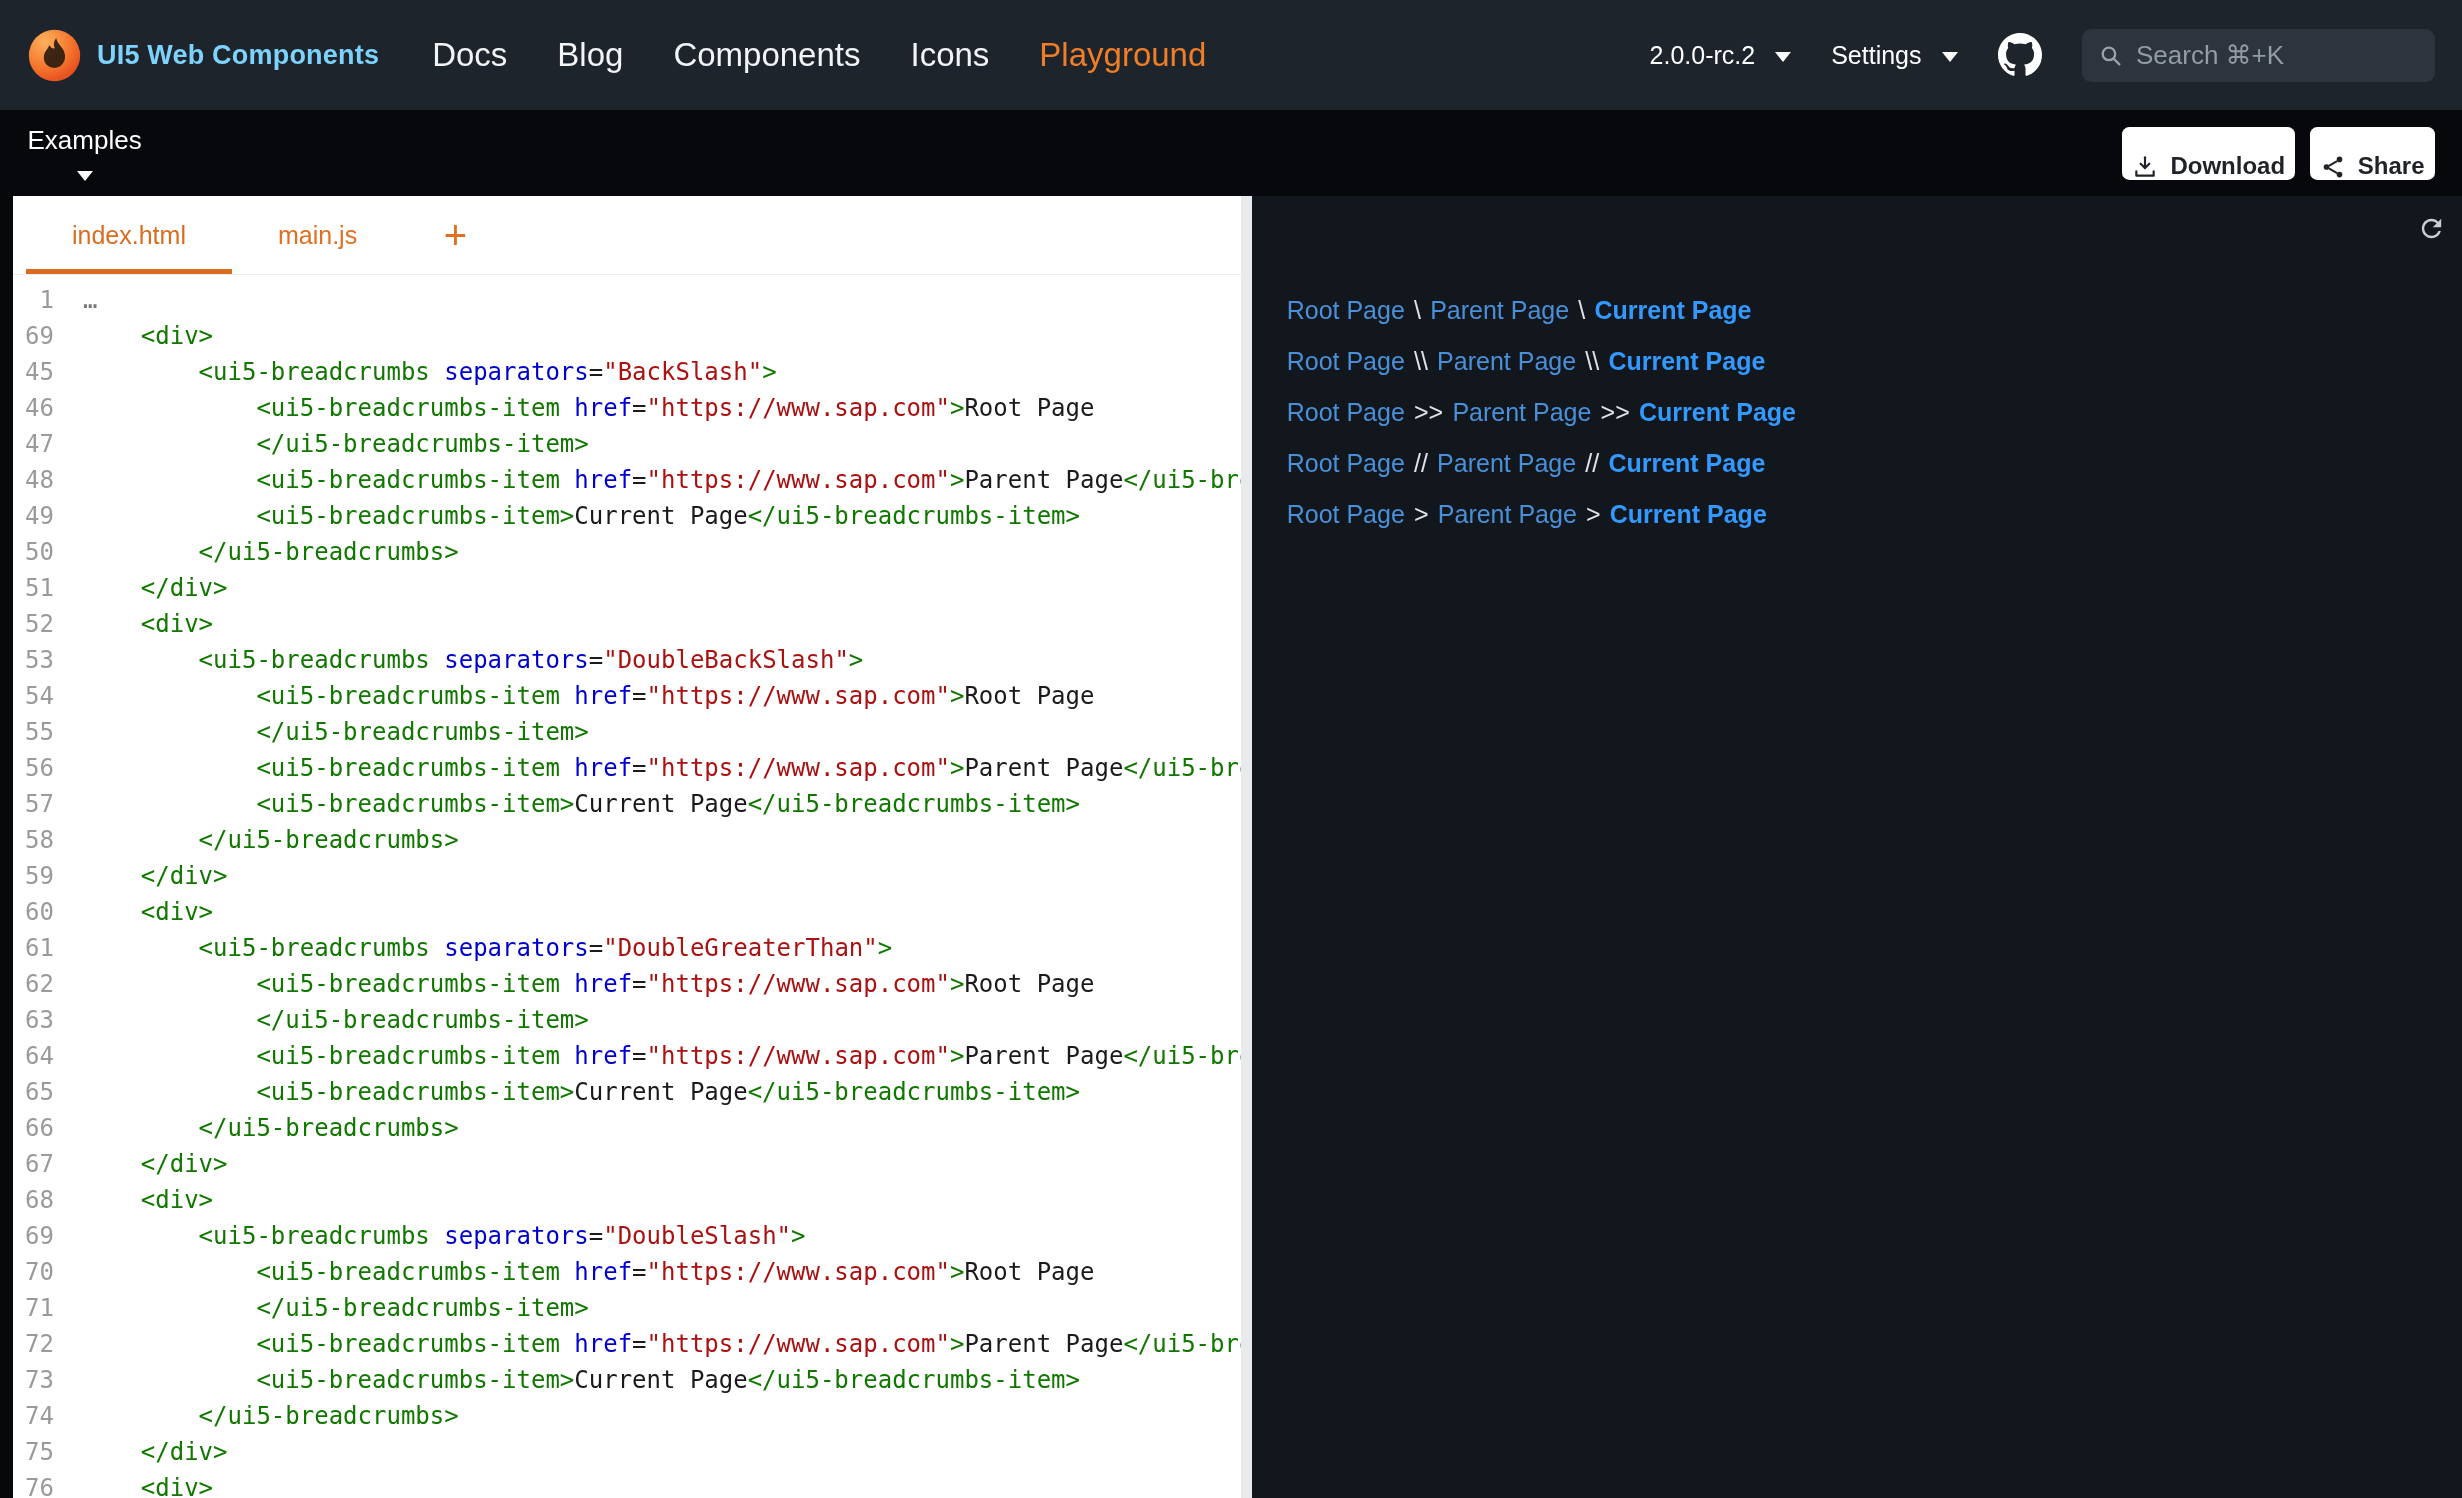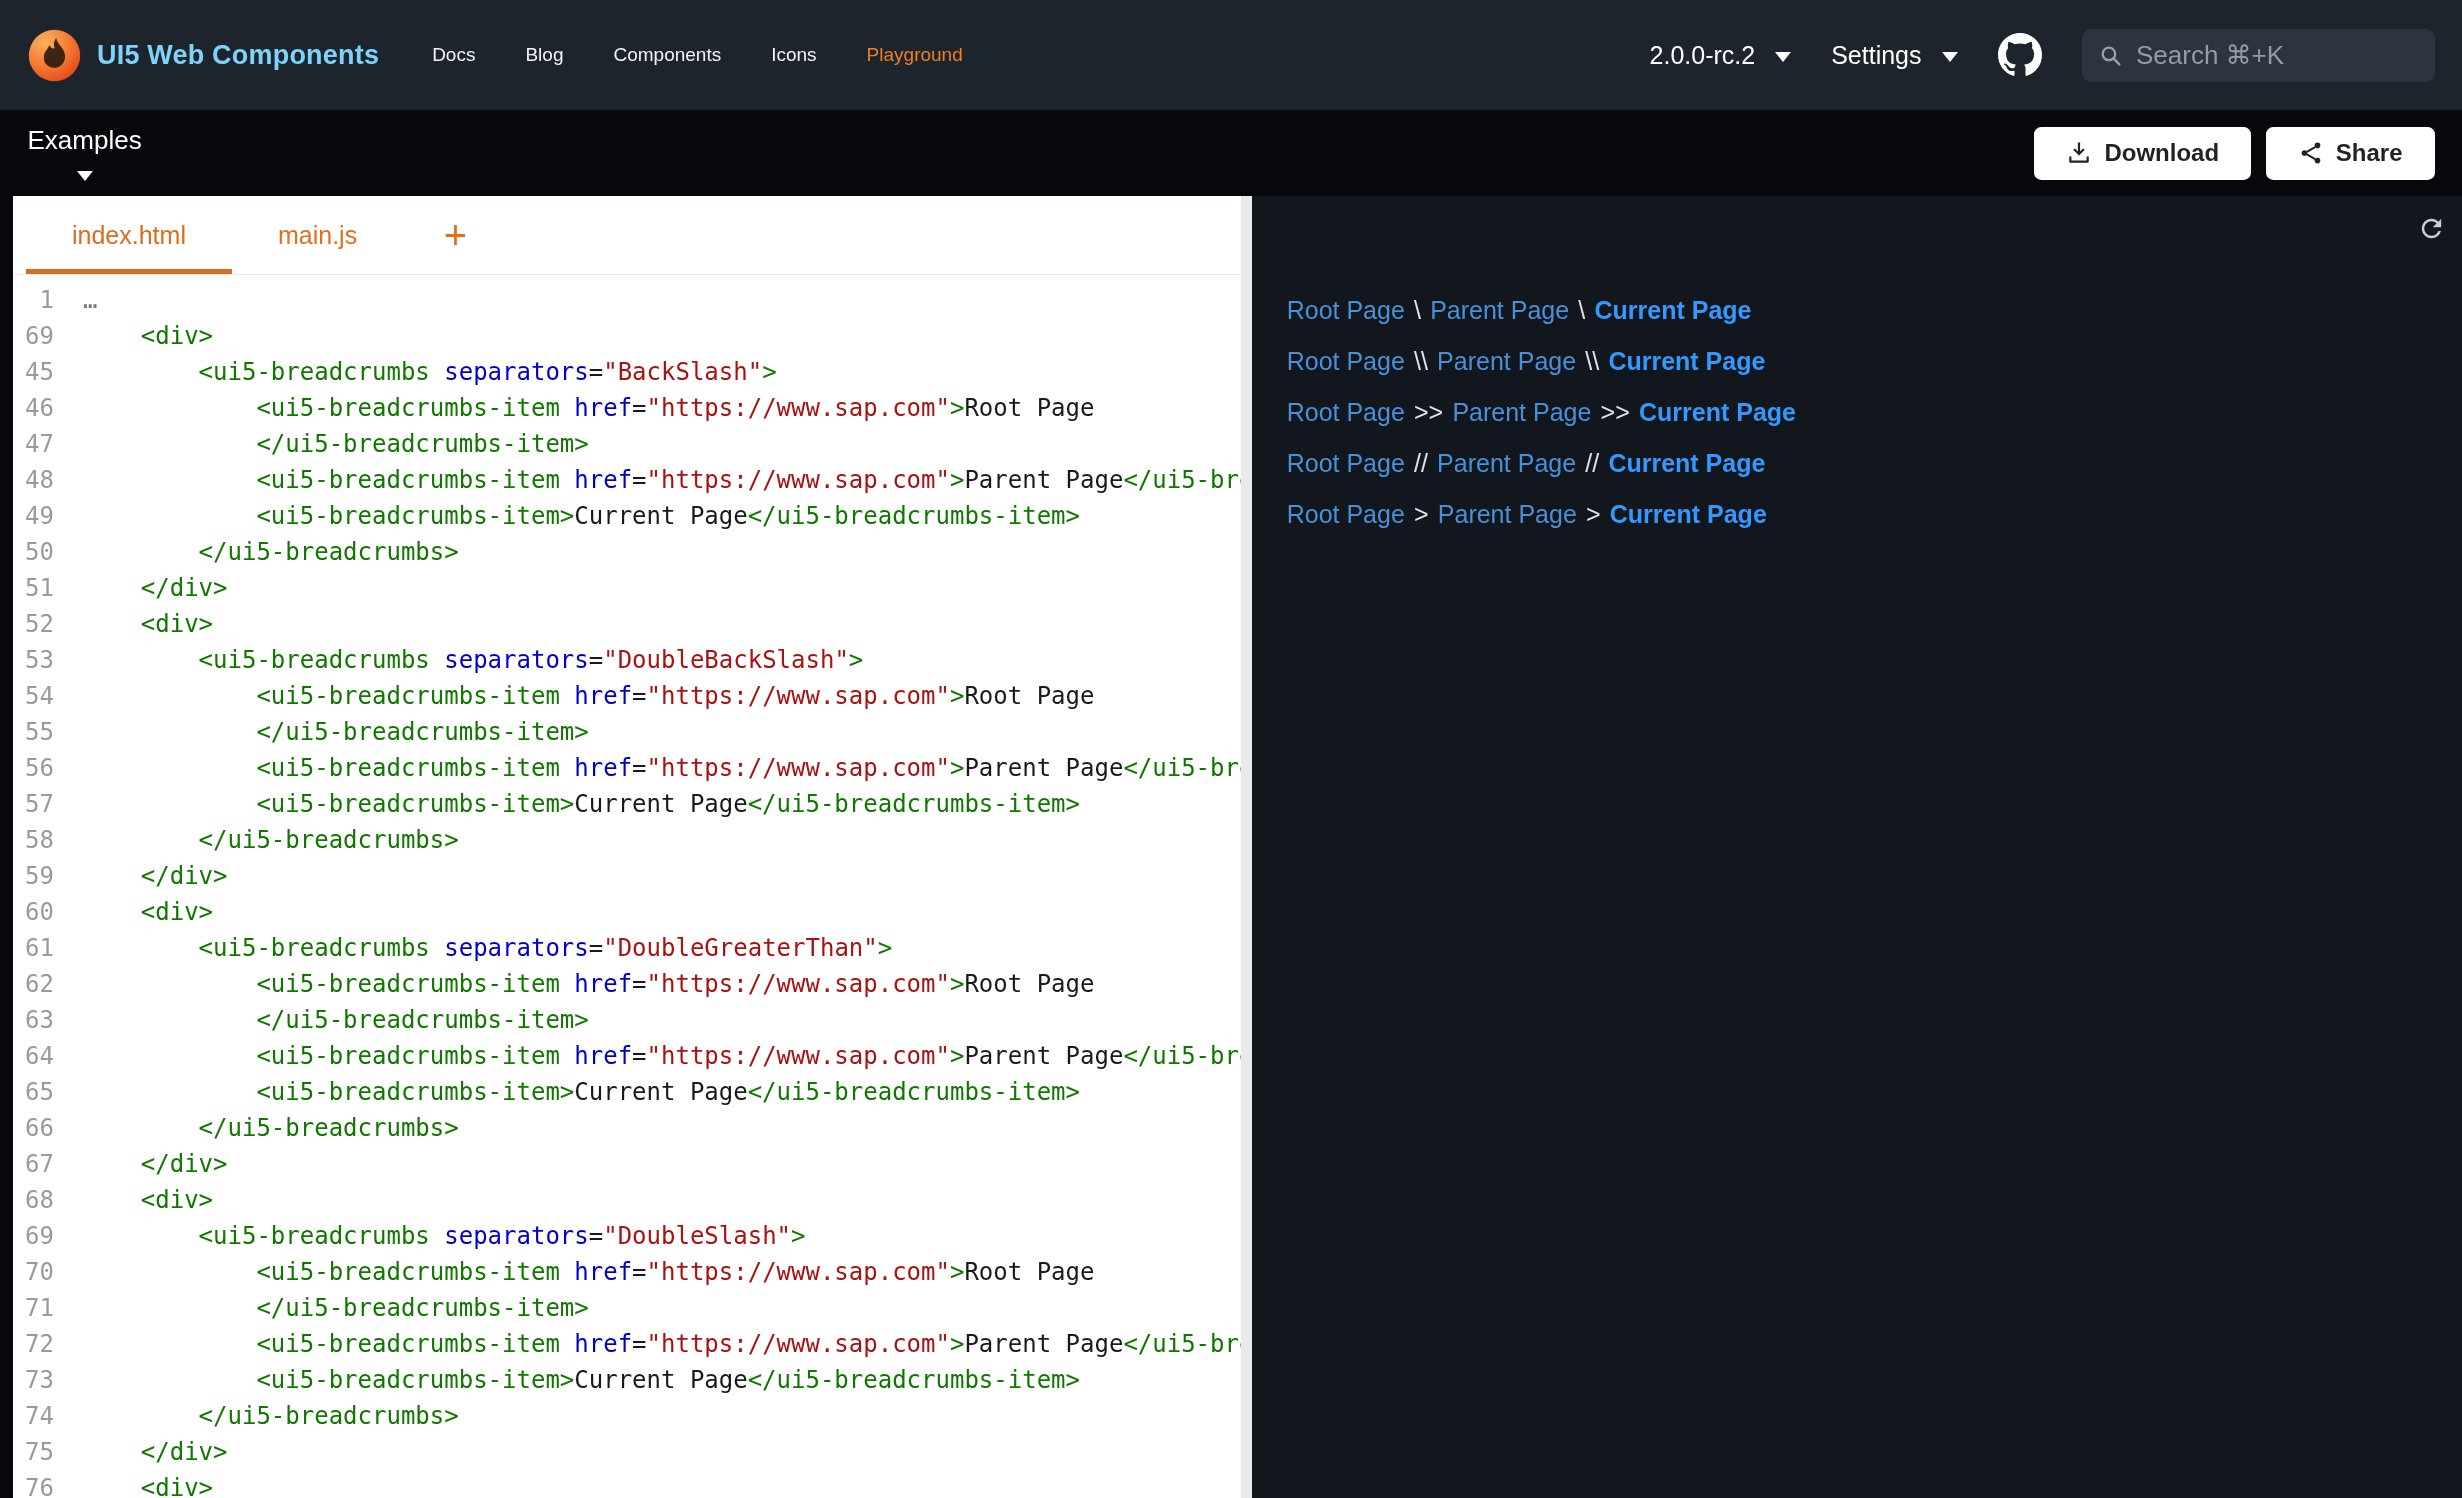--- a/index.html
+++ b/index.html
@@ -6,39 +6,39 @@
   *{box-sizing:border-box;}
   .page{position:relative;width:2462px;height:1498px;overflow:hidden;
         font-family:"Liberation Sans",sans-serif;background:#06080b;}
 
   
   .navbar{height:110px;background:#1e242c;display:flex;align-items:center;padding:0 27.5px;}
   .brand{display:flex;align-items:center;gap:16.5px;cursor:pointer;}
   .logo{width:53px;height:53px;flex:none;display:block;}
   .brand-text{color:#7dd3fc;font-size:27px;font-weight:700;letter-spacing:0.2px;}
   .nav-links{display:flex;align-items:center;gap:50px;margin-left:53px;}
-  .nav-link{color:#f2f4f6;font-size:19px;cursor:pointer;text-decoration:none;}
+  .nav-link{color:#f2f4f6;font-size:33px;cursor:pointer;text-decoration:none;}
   .nav-link.active{color:#f07e26;}
   .nav-right{margin-left:auto;display:flex;align-items:center;gap:40px;}
   .menu-trigger{display:flex;align-items:center;gap:20px;color:#ffffff;font-size:25px;cursor:pointer;}
   .caret{width:0;height:0;border-left:8.3px solid transparent;border-right:8.3px solid transparent;
          border-top:10px solid #ffffff;margin-top:3.7px;}
   .gh-link{width:44px;height:44px;display:block;cursor:pointer;}
   .search-box{width:353px;height:53px;background:#2d343d;border-radius:9.2px;display:flex;
               align-items:center;padding:0 16.5px;gap:11px;}
   .search-box input{flex:1;background:transparent;border:none;outline:none;color:#c8cdd3;
                     font-size:26px;font-family:"Liberation Sans",sans-serif;min-width:0;}
   .search-box input::placeholder{color:#939ba4;}
 
   
   .toolbar{height:86px;background:#06080b;display:flex;align-items:center;padding:0 27.5px;}
   .examples{display:flex;align-items:center;gap:12px;color:#ffffff;font-size:26px;font-weight:500;cursor:pointer;flex-direction:column;}
   .toolbar-actions{margin-left:auto;display:flex;align-items:center;gap:14.7px;}
   .btn{height:53px;background:#ffffff;color:#1f2328;border:none;border-radius:7.3px;
-       display:flex;align-items:center;gap:12px;padding:0 32px;font-size:24px;font-weight:700;
+       display:flex;align-items:flex-end;gap:12px;padding:0 10px;font-size:24px;font-weight:700;
        font-family:"Liberation Sans",sans-serif;cursor:pointer;}
   .btn svg{width:26px;height:26px;}
 
   
   .content{display:flex;height:1302px;background:#06080b;}
   .editor{margin-left:13px;width:1228px;flex:none;background:#ffffff;display:flex;flex-direction:column;}
   .divider{width:11px;flex:none;background:#e8eaec;cursor:col-resize;}
   .preview{flex:1;background:#12171e;padding:18.4px 14.7px 0 14.7px;overflow:hidden;}
 
   

